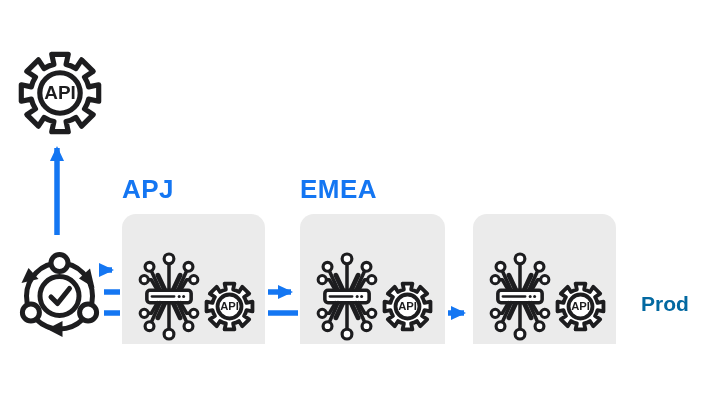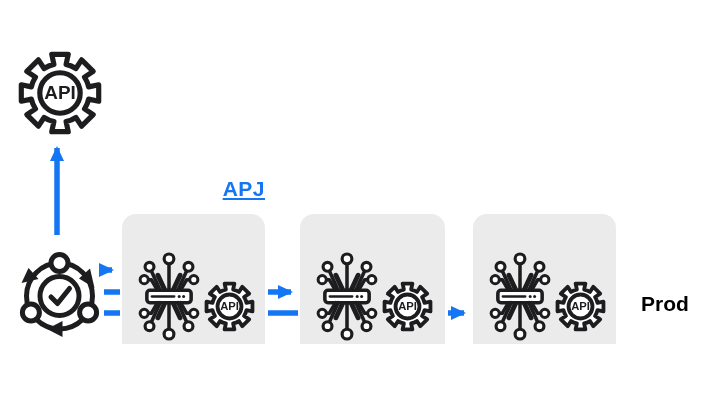--- a/index.html
+++ b/index.html
@@ -6,26 +6,26 @@
   .stage{
     position:relative;width:712px;height:344px;background:#ffffff;overflow:hidden;
     font-family:"Liberation Sans",sans-serif;
   }
   .connectors{position:absolute;left:0;top:0;width:712px;height:406px;pointer-events:none;}
   .abs{position:absolute;}
   .region-box{
     position:absolute;top:214px;height:154px;background:#EBEBEB;border-radius:14px;
   }
   .region-label{
-    position:absolute;top:176px;height:26px;line-height:26px;text-align:right;
-    font-size:21px;font-weight:bold;color:#1476F2;letter-spacing:0.5px;text-decoration:underline;
+    position:absolute;top:176px;height:26px;line-height:26px;text-align:left;
+    font-size:26px;font-weight:bold;color:#1476F2;letter-spacing:0.5px;
   }
   .prod-label{
     position:absolute;left:641px;top:292px;width:70px;height:24px;line-height:24px;
-    font-size:21px;font-weight:bold;color:#000000;
+    font-size:21px;font-weight:bold;color:#0369a1;
   }
   .circuit-icon{position:absolute;left:16px;top:34px;width:62px;height:97px;}
   .gear-small{position:absolute;left:82px;top:67px;width:51px;height:51px;}
   svg text{font-family:"Liberation Sans",sans-serif;font-weight:bold;}
 </style>
 </head>
 <body>
 
 <div class="stage">
 
@@ -100,20 +100,21 @@
       <circle cx="74.6" cy="68.5" r="8.5" fill="#fff"></circle>
     </g>
     <g fill="#1D1D1F" stroke="none">
       <polygon points="15,24 8,39 25,35"></polygon>
       <polygon points="81,44 65.5,34.5 76.5,24.5"></polygon>
       <polygon points="33.5,85 49,77 49,93"></polygon>
     </g>
   </svg>
 
   <div class="region-label" style="left:122px;width:143px">APJ</div>
+  <div class="region-label" style="left:300px;width:145px">EMEA</div>
 
   <div class="region-box" style="left:122px;width:143px">
     <svg class="circuit-icon" viewBox="0 0 70 104">
       <use href="#circuitbody"></use>
     </svg>
     <svg class="gear-small" viewBox="0 0 100 100">
       <use href="#gearbody" fill="#fff" stroke="#1D1D1F" stroke-width="7.5" stroke-linejoin="round"></use>
       <text x="50" y="57.5" text-anchor="middle" font-size="22" fill="#1D1D1F">API</text>
     </svg>
   </div>

